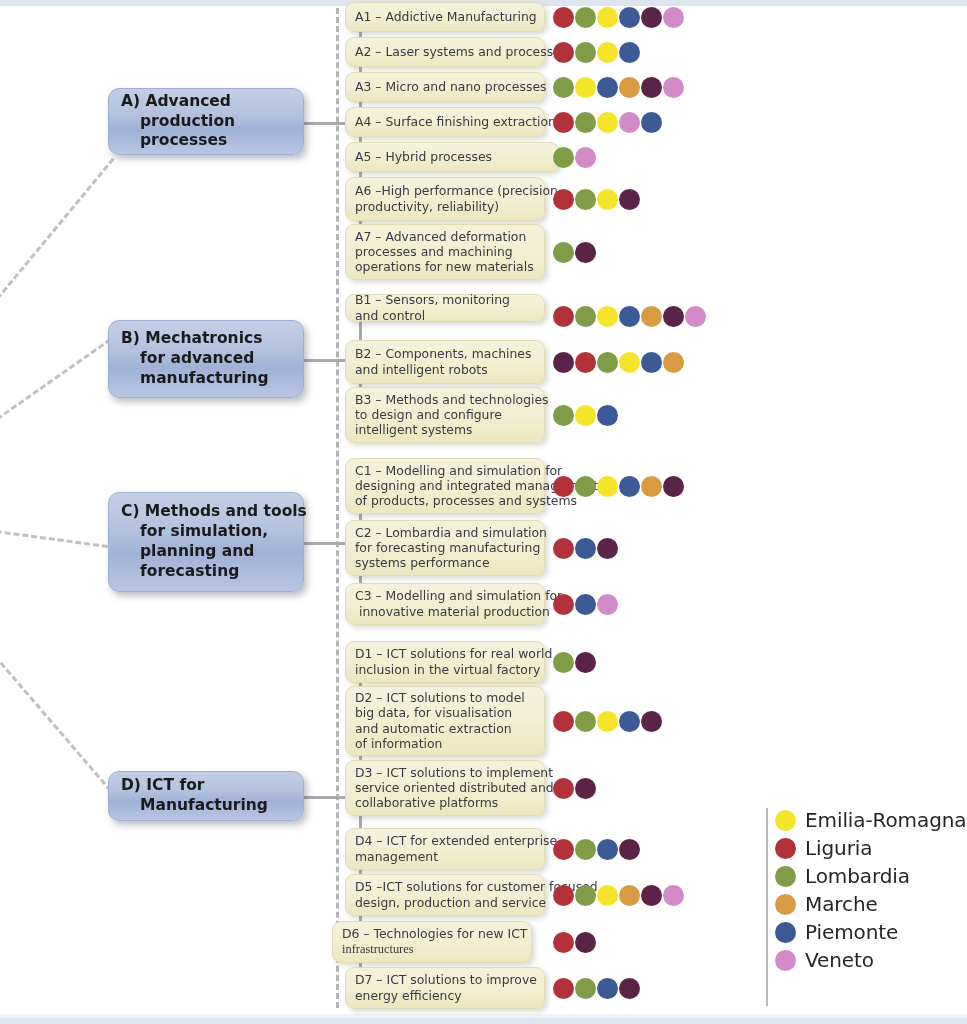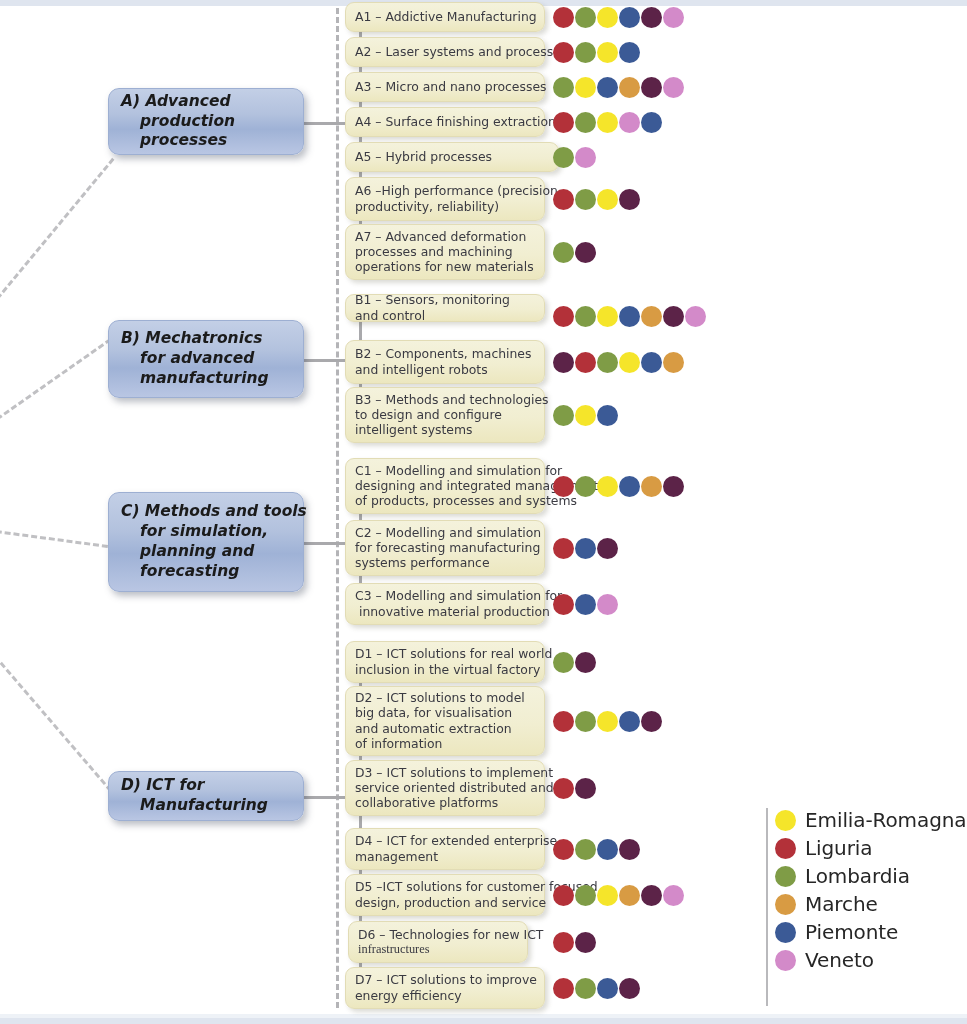--- a/index.html
+++ b/index.html
@@ -26,21 +26,21 @@
     border: 1px solid #9dafd2;
     box-shadow: 3px 4px 7px rgba(60,70,90,0.35);
     color:#1b1b1b;
     font-weight: bold;
     font-size: 15.5px;
     line-height: 1.28;
     padding: 9px 10px 9px 12px;
     display:flex;
     align-items:center;
   }
-  .cat-inner { display:block;font-style:italic; }
+  .cat-inner { display:block; }
   .cat-line { display:block; white-space:nowrap; }
   .cat-line.ind { padding-left: 19px; }
 
   
   .topic {
     position:absolute;
     border-radius: 9px;
     background: linear-gradient(to bottom, #f4f2dc 0%, #f1eed1 55%, #ece7bf 100%);
     border: 1px solid #e2dcb5;
     box-shadow: 3px 3px 5px rgba(90,90,70,0.22);
@@ -207,21 +207,21 @@
       </div>
       <div class="topic" style="left: 345px; top: 458px; width: 200px; height: 56px;">
         <span class="t">
           <span style="display: block; white-space: pre;">C1 – Modelling and simulation for</span>
           <span style="display: block; white-space: pre;">designing and integrated management</span>
           <span style="display: block; white-space: pre;">of products, processes and systems</span>
         </span>
       </div>
       <div class="topic" style="left: 345px; top: 520px; width: 200px; height: 56px;">
         <span class="t">
-          <span style="display: block; white-space: pre;">C2 – Modelling and simulation</span>
+          <span style="display: block; white-space: pre;">C2 – Lombardia and simulation</span>
           <span style="display: block; white-space: pre;">for forecasting manufacturing</span>
           <span style="display: block; white-space: pre;">systems performance</span>
         </span>
       </div>
       <div class="topic" style="left: 345px; top: 583px; width: 200px; height: 42px;">
         <span class="t">
           <span style="display: block; white-space: pre;">C3 – Modelling and simulation for</span>
           <span style="display: block; white-space: pre;"> innovative material production</span>
         </span>
       </div>
@@ -251,21 +251,21 @@
           <span style="display: block; white-space: pre;">D4 – ICT for extended enterprise</span>
           <span style="display: block; white-space: pre;">management</span>
         </span>
       </div>
       <div class="topic" style="left: 345px; top: 874px; width: 200px; height: 42px;">
         <span class="t">
           <span style="display: block; white-space: pre;">D5 –ICT solutions for customer focused</span>
           <span style="display: block; white-space: pre;">design, production and service</span>
         </span>
       </div>
-      <div class="topic" style="left: 348px; top: 921px; width: 180px; height: 42px; align-items: flex-end;">
+      <div class="topic" style="left: 332px; top: 921px; width: 200px; height: 42px;">
         <span class="t">
           <span style="display: block; white-space: pre;">D6 – Technologies for new ICT</span>
           <span style="display: block; white-space: pre; font-family: Liberation Serif, serif;">infrastructures</span>
         </span>
       </div>
       <div class="topic" style="left: 345px; top: 967px; width: 200px; height: 42px;">
         <span class="t">
           <span style="display: block; white-space: pre;">D7 – ICT solutions to improve</span>
           <span style="display: block; white-space: pre;">energy efficiency</span>
         </span>

